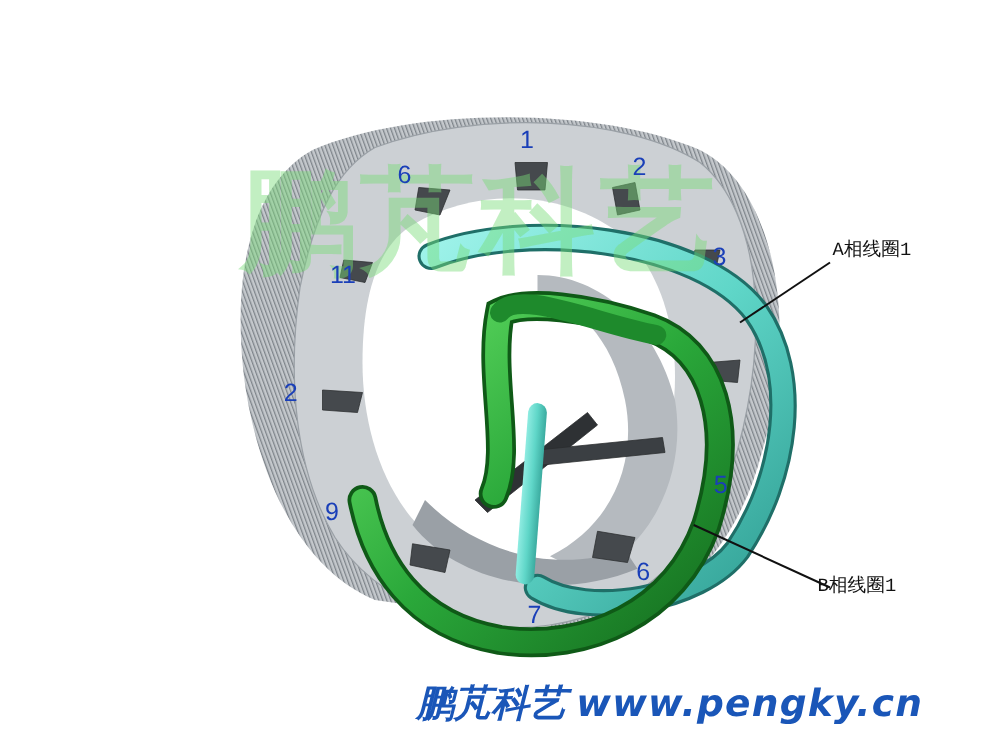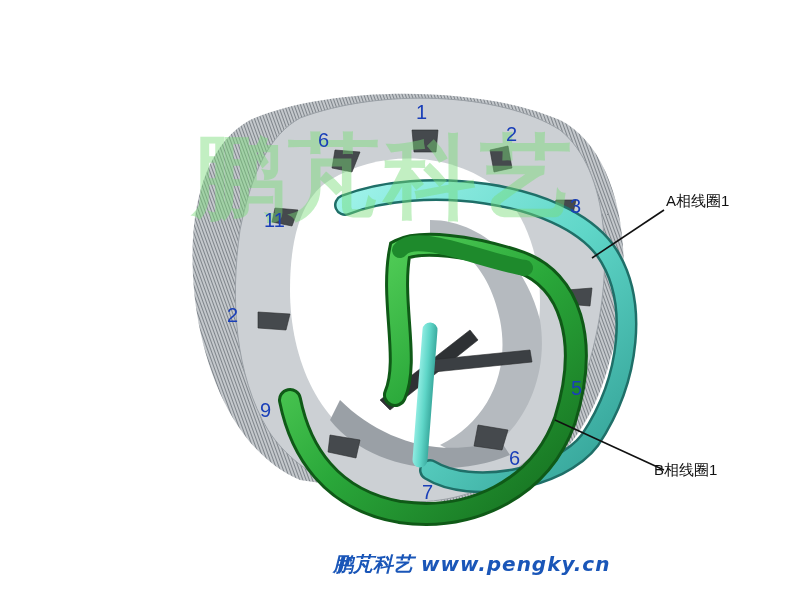--- a/index.html
+++ b/index.html
@@ -1,21 +1,21 @@
 <!DOCTYPE html>
 <html><head>
 <meta charset="utf-8">
 <style>
   html, body { margin: 0; padding: 0; background: #ffffff; }
   body { width: 800px; height: 600px; position: relative; overflow: hidden; font-family: "DejaVu Sans", sans-serif; }
   #stage { position: absolute; left: 0; top: 0; width: 800px; height: 600px; }
   .slot-num { position: absolute; color: #1a3fb8; font-family: "Liberation Sans", sans-serif; font-size: 20px; line-height: 20px; }
-  .callout { position: absolute; color: #111; font-family: Liberation Sans, sans-serif; font-size: 15px; line-height: 16px; white-space: nowrap; }
+  .callout { position: absolute; color: #111; font-family: Liberation Mono, monospace; font-size: 15px; line-height: 16px; white-space: nowrap; }
   .watermark { position: absolute; left: 192px; top: 128px; font-family: "DejaVu Sans", sans-serif; font-size: 92px; font-weight: bold; color: rgba(120, 220, 120, 0.45); letter-spacing: 4px; white-space: nowrap; line-height: 100px; }
-  .footer { position: absolute; left: 333px; top: 547px; font-family: "DejaVu Sans", sans-serif; font-style: italic; font-weight: bold; color: #1a56b8; font-size: 20px; white-space: nowrap; line-height: 34px; }
+  .footer { position: absolute; left: 333px; top: 547px; font-family: "DejaVu Sans", sans-serif; font-style: italic; font-weight: bold; color: #1a56b8; font-size: 30px; white-space: nowrap; line-height: 34px; }
   .footer .url { font-family: "DejaVu Sans", sans-serif; letter-spacing: 1px; margin-left: 8px; }
 </style>
 </head>
 <body>
 
 <div id="stage">
   <svg width="800" height="600" viewBox="0 0 800 600">
     <defs>
       <pattern id="lam" width="3" height="6" patternUnits="userSpaceOnUse" patternTransform="rotate(-20)">
         <rect width="3" height="6" fill="#c4c8cc"></rect>

